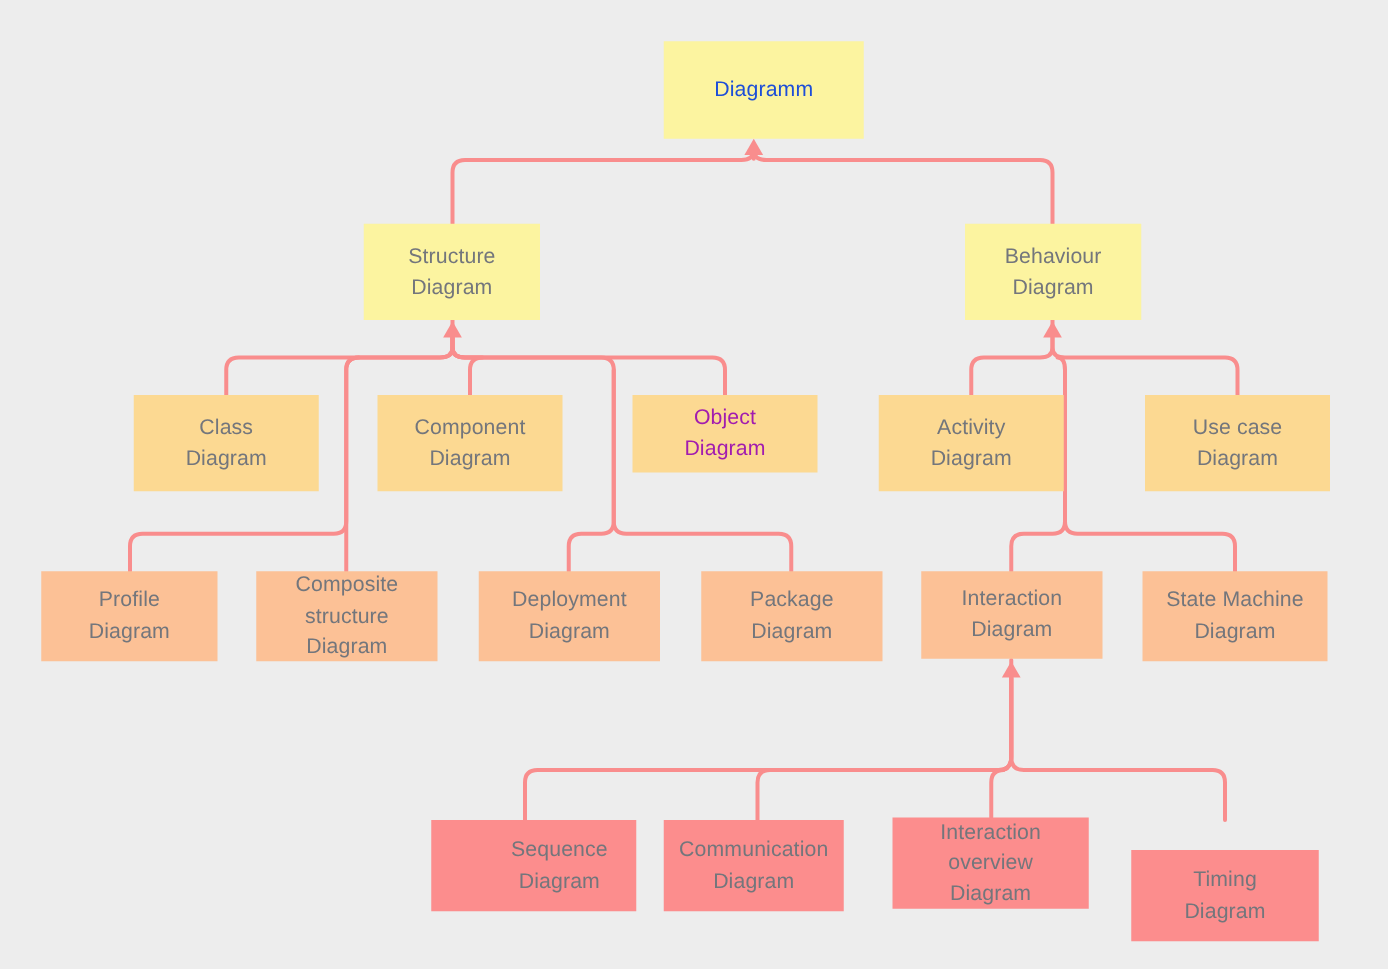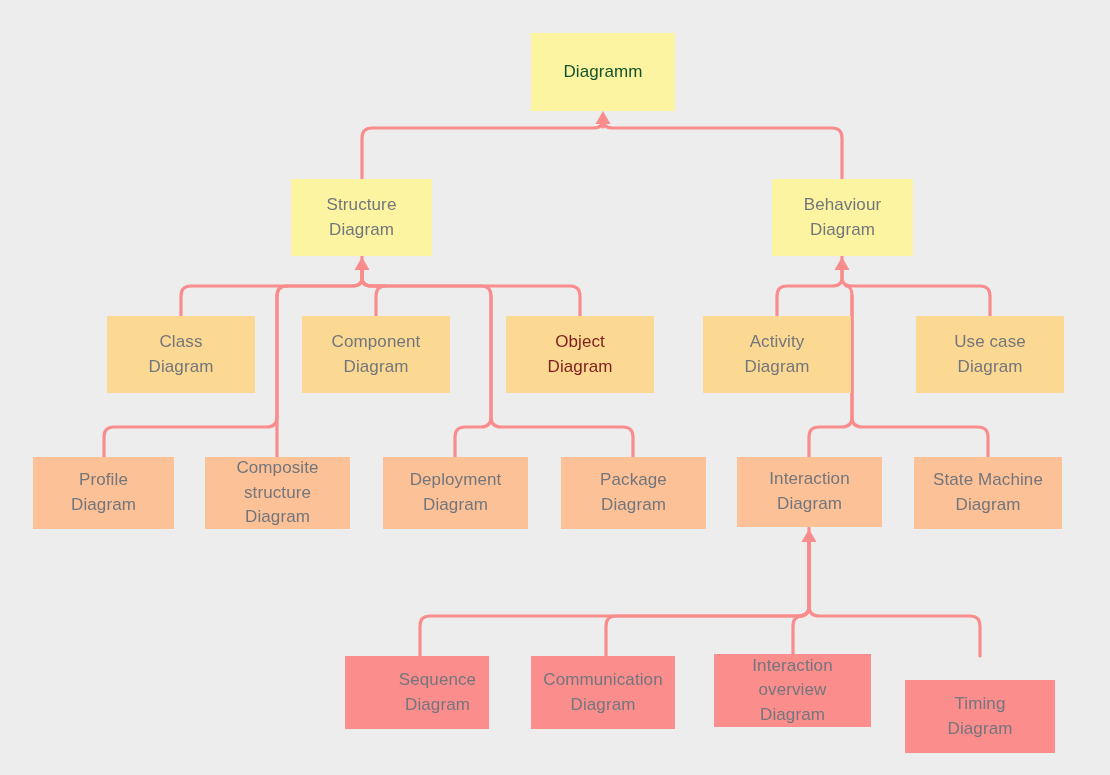--- a/index.html
+++ b/index.html
@@ -72,36 +72,36 @@
       </g>
     <g id="arrowheads">
         <polygon points="603,111 595.5,124 610.5,124" fill="#f98d8d"></polygon>
         <polygon points="362,257 354.5,270 369.5,270" fill="#f98d8d"></polygon>
         <polygon points="842,257 834.5,270 849.5,270" fill="#f98d8d"></polygon>
         <polygon points="809,529 801.5,542 816.5,542" fill="#f98d8d"></polygon>
       </g>
   </svg>
 
   <div id="nodes">
-      <div class="node" style="left: 531px; top: 33px; width: 144px; height: 78px; background: rgb(252, 244, 160); color: #14532d;">
+      <div class="node" style="left: 531px; top: 33px; width: 160px; height: 78px; background: rgb(252, 244, 160); color: #1d4ed8;">
         <span>Diagramm</span>
       </div>
       <div class="node" style="left: 291px; top: 179px; width: 141px; height: 77px; background: rgb(252, 244, 160); color: rgb(115, 118, 124);">
         <span>Structure<br>Diagram</span>
       </div>
       <div class="node" style="left: 772px; top: 179px; width: 141px; height: 77px; background: rgb(252, 244, 160); color: rgb(115, 118, 124);">
         <span>Behaviour<br>Diagram</span>
       </div>
       <div class="node" style="left: 107px; top: 316px; width: 148px; height: 77px; background: rgb(252, 217, 146); color: rgb(115, 118, 124);">
         <span>Class<br>Diagram</span>
       </div>
       <div class="node" style="left: 302px; top: 316px; width: 148px; height: 77px; background: rgb(252, 217, 146); color: rgb(115, 118, 124); align-items: center;">
         <span>Component<br>Diagram</span>
       </div>
-      <div class="node" style="left: 506px; top: 316px; width: 148px; height: 77px; background: rgb(252, 217, 146); color: #7f1d1d;">
+      <div class="node" style="left: 506px; top: 316px; width: 148px; height: 62px; background: rgb(252, 217, 146); color: #a21caf;">
         <span>Object<br>Diagram</span>
       </div>
       <div class="node" style="left: 703px; top: 316px; width: 148px; height: 77px; background: rgb(252, 217, 146); color: rgb(115, 118, 124);">
         <span>Activity<br>Diagram</span>
       </div>
       <div class="node" style="left: 916px; top: 316px; width: 148px; height: 77px; background: rgb(252, 217, 146); color: rgb(115, 118, 124);">
         <span>Use case<br>Diagram</span>
       </div>
       <div class="node" style="left: 33px; top: 457px; width: 141px; height: 72px; background: rgb(252, 193, 150); color: rgb(115, 118, 124);">
         <span>Profile<br>Diagram</span>
@@ -114,21 +114,21 @@
       </div>
       <div class="node" style="left: 561px; top: 457px; width: 145px; height: 72px; background: rgb(252, 193, 150); color: rgb(115, 118, 124);">
         <span>Package<br>Diagram</span>
       </div>
       <div class="node" style="left: 737px; top: 457px; width: 145px; height: 70px; background: rgb(252, 193, 150); color: rgb(115, 118, 124);">
         <span>Interaction<br>Diagram</span>
       </div>
       <div class="node" style="left: 914px; top: 457px; width: 148px; height: 72px; background: rgb(252, 193, 150); color: rgb(115, 118, 124);">
         <span>State Machine<br>Diagram</span>
       </div>
-      <div class="node" style="left: 345px; top: 656px; width: 144px; height: 73px; background: rgb(252, 141, 141); color: rgb(115, 118, 124); padding-left: 41px;">
+      <div class="node" style="left: 345px; top: 656px; width: 164px; height: 73px; background: rgb(252, 141, 141); color: rgb(115, 118, 124); padding-left: 41px;">
         <span>Sequence<br>Diagram</span>
       </div>
       <div class="node" style="left: 531px; top: 656px; width: 144px; height: 73px; background: rgb(252, 141, 141); color: rgb(115, 118, 124);">
         <span>Communication<br>Diagram</span>
       </div>
       <div class="node" style="left: 714px; top: 654px; width: 157px; height: 73px; background: rgb(252, 141, 141); color: rgb(115, 118, 124);">
         <span>Interaction<br>overview<br>Diagram</span>
       </div>
       <div class="node" style="left: 905px; top: 656px; width: 150px; height: 73px; background: rgb(252, 141, 141); color: rgb(115, 118, 124); margin-top: 24px;">
         <span>Timing<br>Diagram</span>

